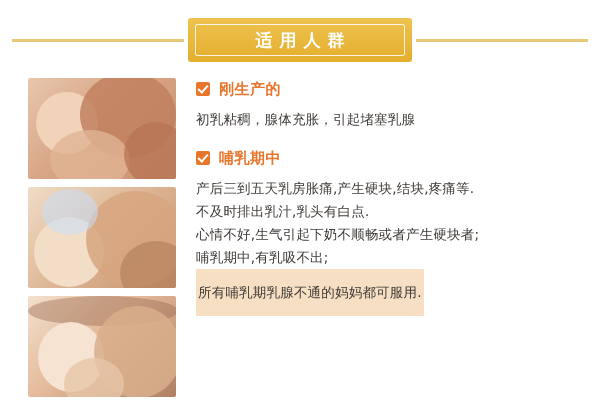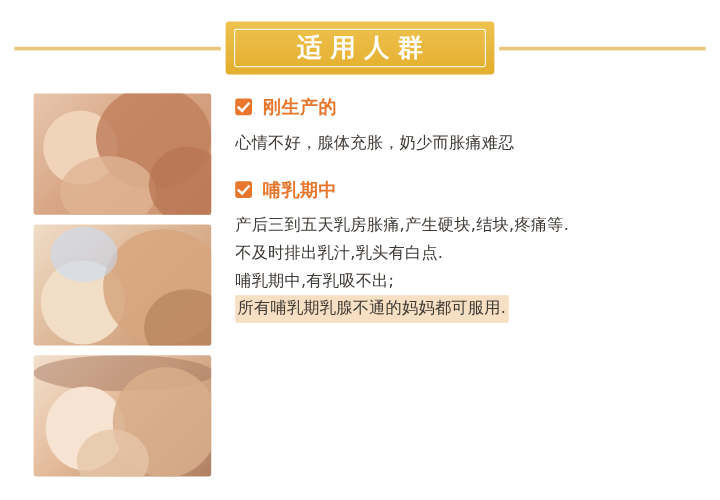--- a/index.html
+++ b/index.html
@@ -57,21 +57,21 @@
   }
   .banner-title {
     position: absolute;
     left: 0;
     top: 0;
     width: 224px;
     height: 44px;
     line-height: 44px;
     text-align: center;
     color: #ffffff;
-    font-size: 21px;
+    font-size: 17px;
     font-weight: bold;
     letter-spacing: 7px;
     text-indent: 7px;
     font-family: "DejaVu Sans", "Liberation Sans", sans-serif;
   }
 
   
   .photos {
     position: absolute;
     left: 28px;
@@ -159,21 +159,21 @@
   .body-line {
     color: #3e3a36;
     font-size: 13.5px;
     line-height: 23px;
     letter-spacing: 0.2px;
     white-space: nowrap;
   }
   .body-line.highlight {
     background: #f6dfc2;
     display: inline-block;
-    padding: 0 2px;
+    padding: 12px 2px;
   }
 
   .gap-1 { height: 14px; }
 </style>
 </head>
 <body>
 
 <div class="page">
 
   <div class="banner">
@@ -206,30 +206,31 @@
     </div>
   </div>
 
   <div class="content">
 
     <div class="section">
       <div class="section-head">
         <div class="check-box"></div>
         <div class="section-title">刚生产的</div>
       </div>
-      <div class="body-line">心情不好，腺体充胀，奶少而胀痛难忍</div>
+      <div class="body-line">初乳粘稠，腺体充胀，引起堵塞乳腺</div>
     </div>
 
     <div class="gap-1"></div>
 
     <div class="section">
       <div class="section-head">
         <div class="check-box"></div>
         <div class="section-title">哺乳期中</div>
       </div>
       <div class="body-line">产后三到五天乳房胀痛,产生硬块,结块,疼痛等.</div>
       <div class="body-line">不及时排出乳汁,乳头有白点.</div>
+      <div class="body-line">心情不好,生气引起下奶不顺畅或者产生硬块者;</div>
       <div class="body-line">哺乳期中,有乳吸不出;</div>
       <div><span class="body-line highlight">所有哺乳期乳腺不通的妈妈都可服用.</span></div>
     </div>
 
   </div>
 </div>
 
 </body></html>

